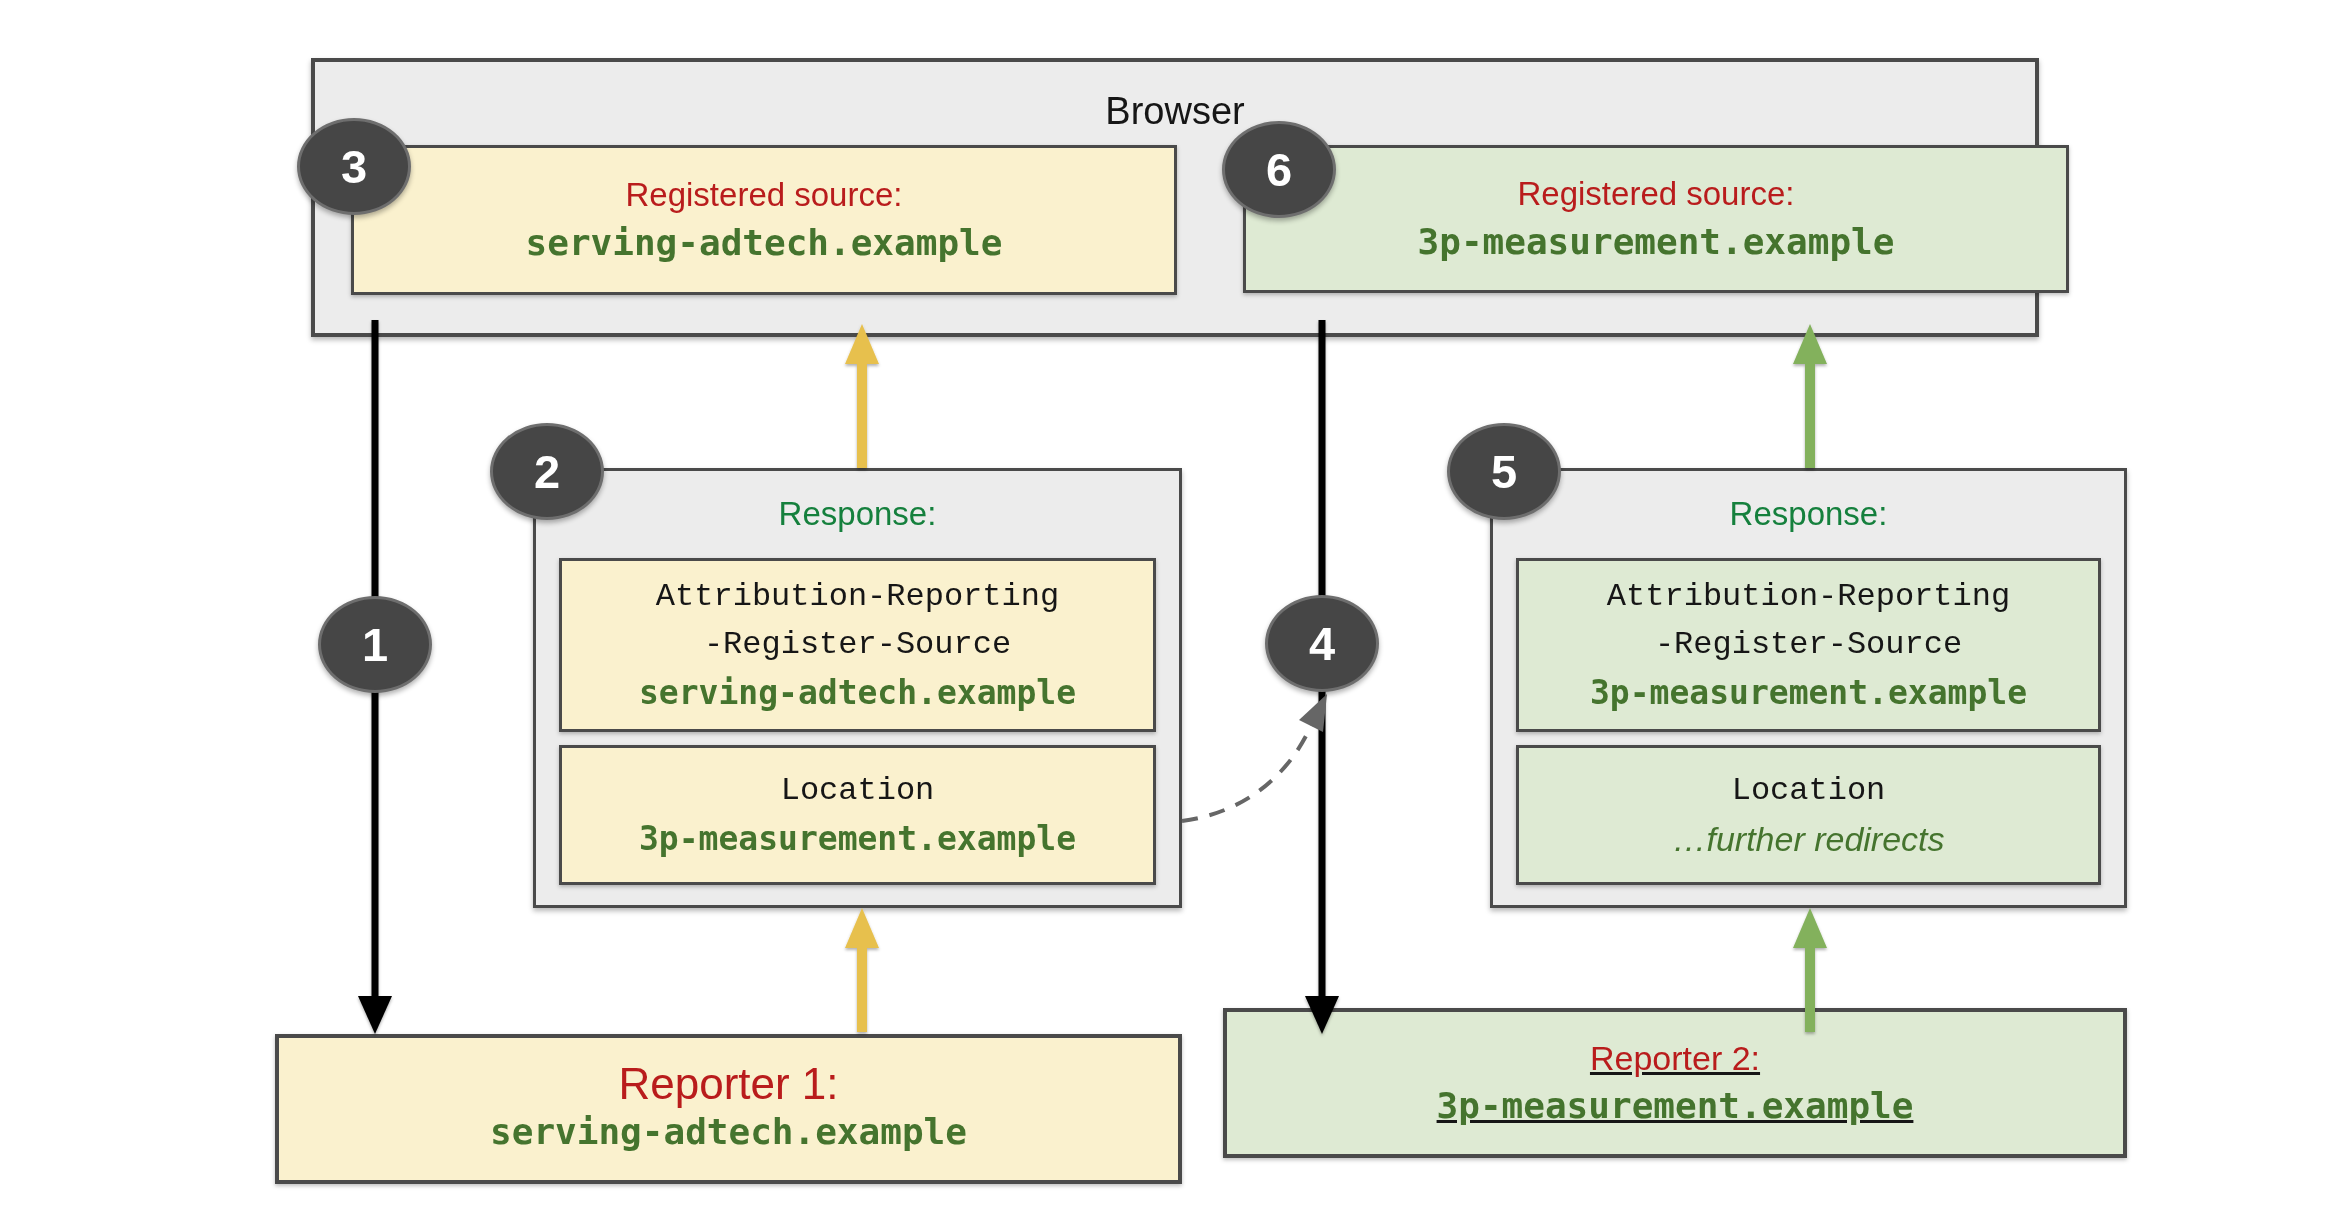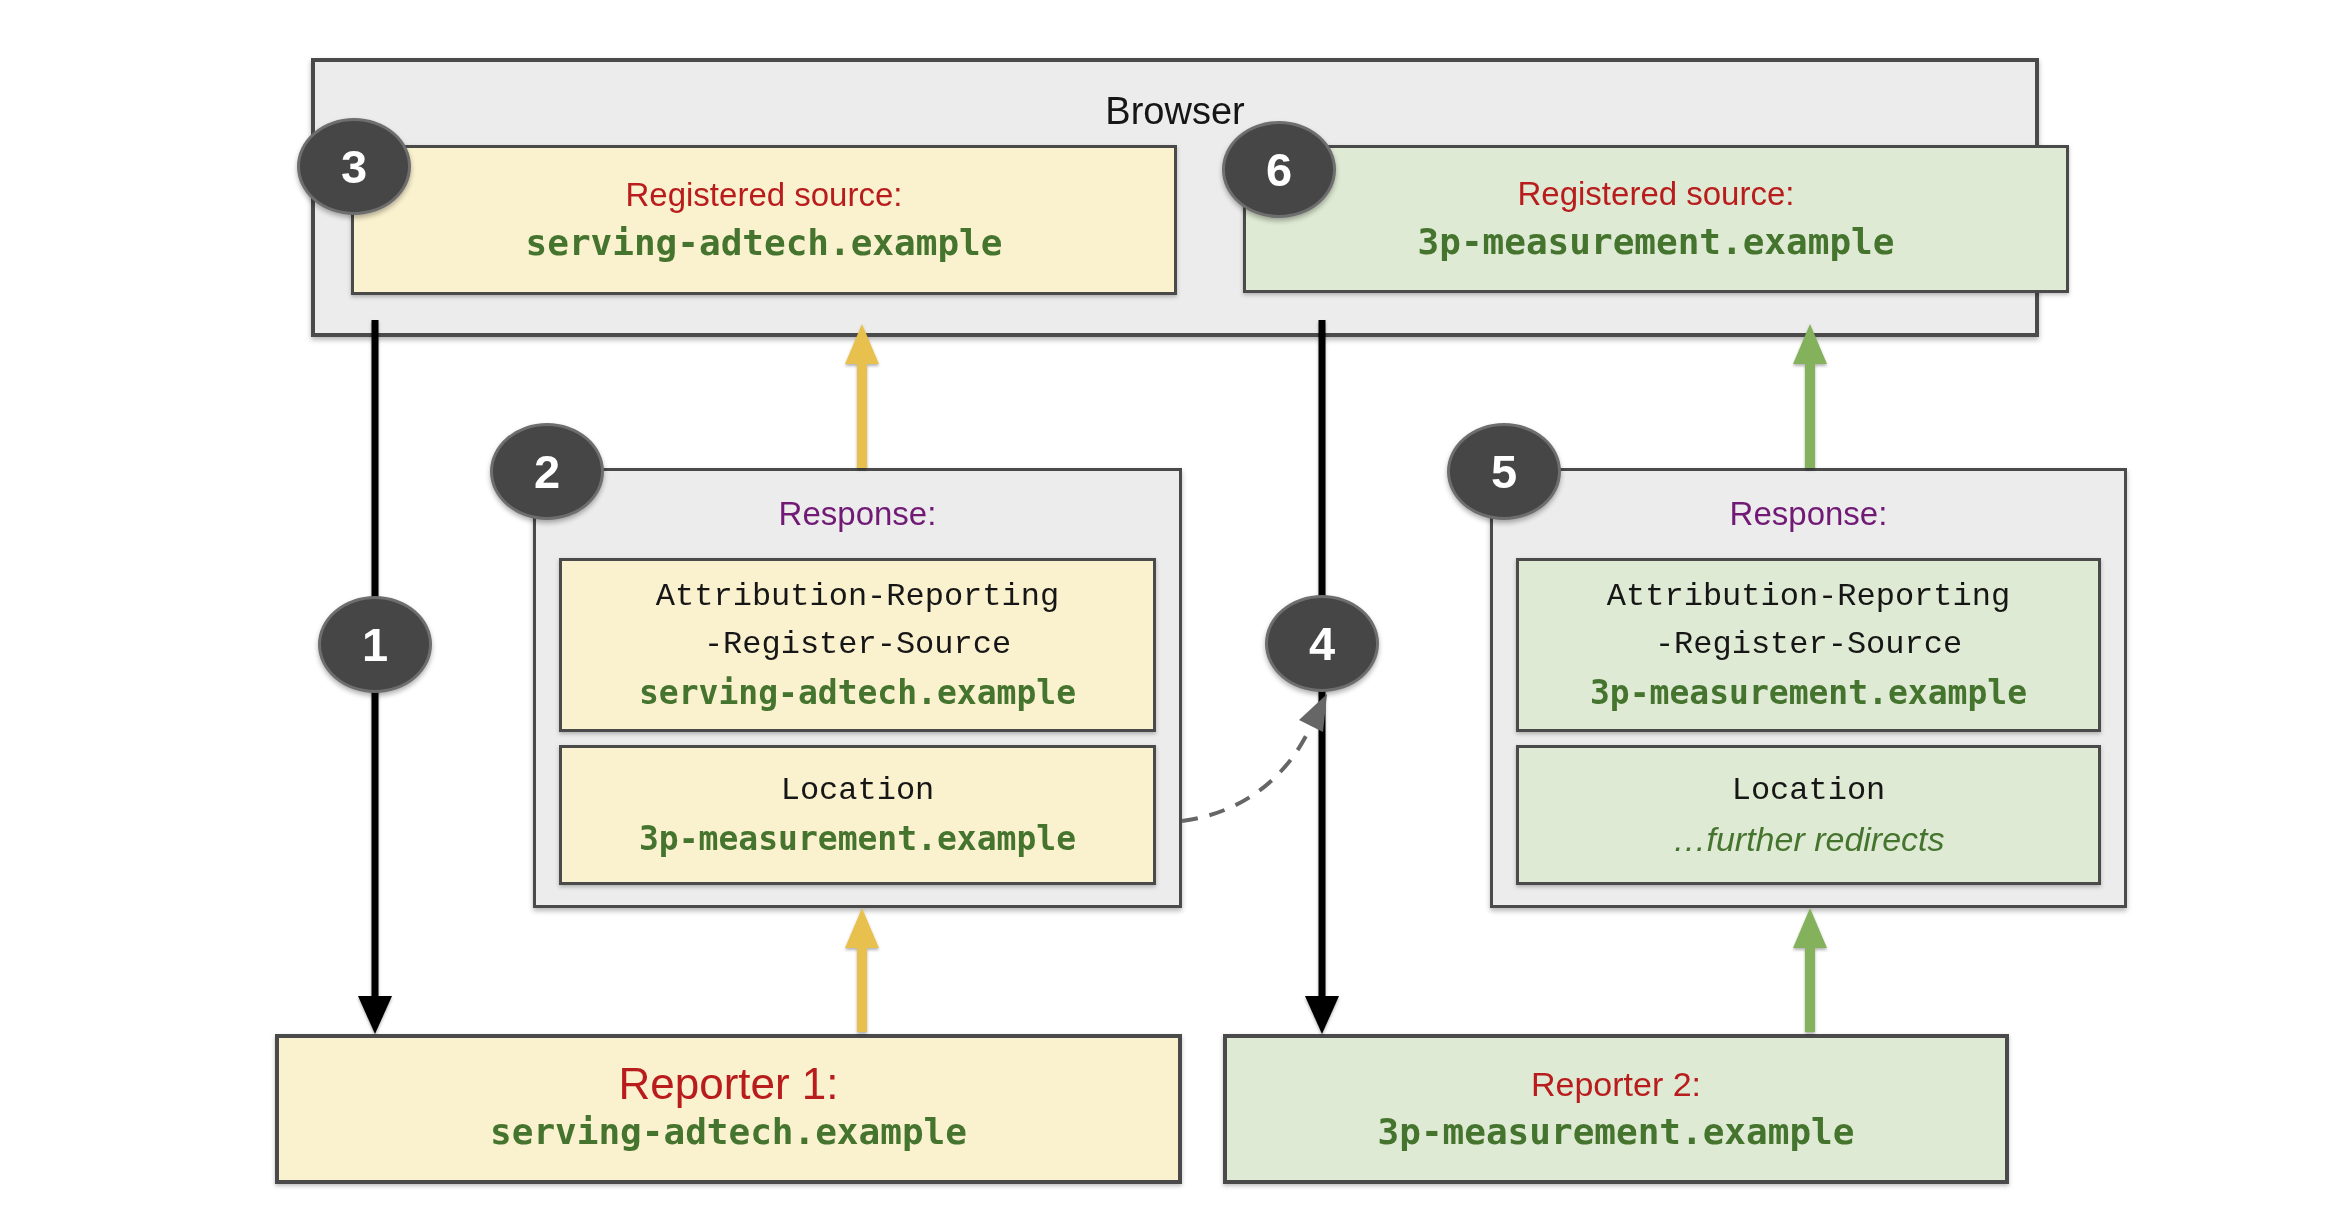--- a/index.html
+++ b/index.html
@@ -41,21 +41,21 @@
   .fill-yellow{background:#faf1ce;}
   .fill-green{background:#deead3;}
   .panel-title{
     position:absolute;top:28px;left:0;right:0;
     text-align:center;
     font-size:38px;color:#161616;
   }
   .sub-title{
     position:absolute;top:24px;left:0;right:0;
     text-align:center;
-    font-size:33px;color:#701a75;
+    font-size:33px;color:#15803d;
   }
   .sans-label{font-size:33px;line-height:46px;color:#b91c1c;}
   .mono-domain{
     font-family:"DejaVu Sans Mono", monospace;
     font-weight:bold;font-size:36px;line-height:50px;
     color:#45742e;
   }
   .mono-line{
     font-family:Liberation Mono, monospace;
     font-size:32px;line-height:48px;color:#161616;
@@ -130,21 +130,21 @@
   </div>
   <div class="box fill-green" style="left:1516px;top:745px;width:585px;height:140px;">
     <div class="mono-line">Location</div>
     <div class="italic-value">…further redirects</div>
   </div>
 
   <div class="box fill-yellow" style="left:275px;top:1034px;width:907px;height:150px;border-width:4px;">
     <div class="sans-label" style="font-size:44px;">Reporter 1:</div>
     <div class="mono-domain">serving-adtech.example</div>
   </div>
-  <div class="box fill-green" style="left:1223px;top:1034px;width:786px;height:150px;border-width:4px;">
+  <div class="box fill-green" style="left:1223px;top:1008px;width:904px;height:150px;border-width:4px;text-decoration:underline;">
     <div class="sans-label" style="font-size:34px;">Reporter 2:</div>
     <div class="mono-domain">3p-measurement.example</div>
   </div>
 
   <svg class="arrows" viewBox="0 0 2352 1220">
     <defs>
       <filter id="ds" x="-20%" y="-20%" width="140%" height="140%">
         <feDropShadow dx="0" dy="2" stdDeviation="1.6" flood-opacity="0.3"></feDropShadow>
       </filter>
     </defs>

